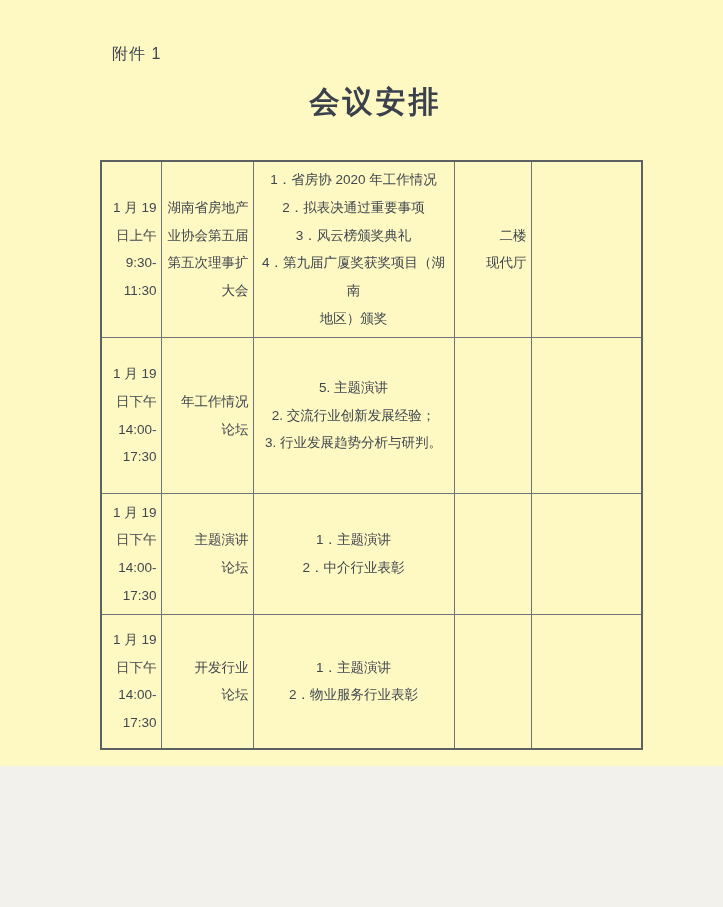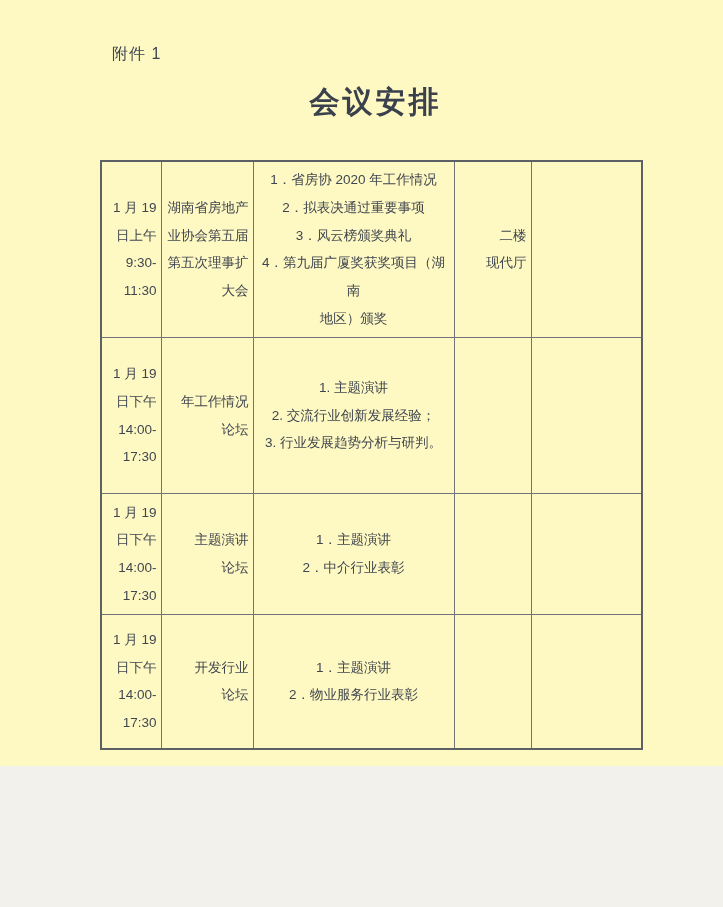--- a/index.html
+++ b/index.html
@@ -113,21 +113,21 @@
         <td class="c-center"></td>
       </tr>
 
       <tr style="height:152px">
         <td class="c-center">1 月 19
 日下午
 14:00-
 17:30</td>
         <td class="c-center">年工作情况
 论坛</td>
-        <td class="c-content">1. 主题演讲
+        <td class="c-content">5. 主题演讲
 2. 交流行业创新发展经验；
 3. 行业发展趋势分析与研判。</td>
         <td class="c-center"></td>
         <td class="c-center"></td>
       </tr>
 
       <tr style="height:117px">
         <td class="c-center">1 月 19
 日下午
 14:00-

